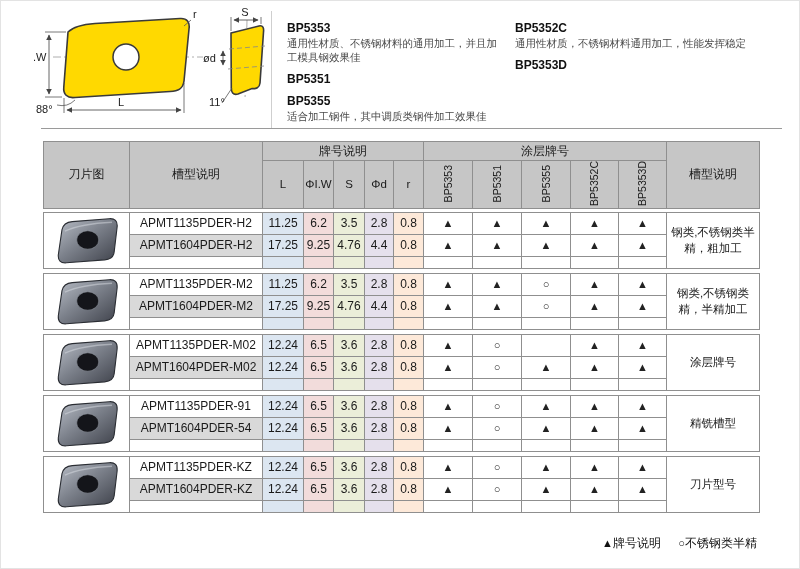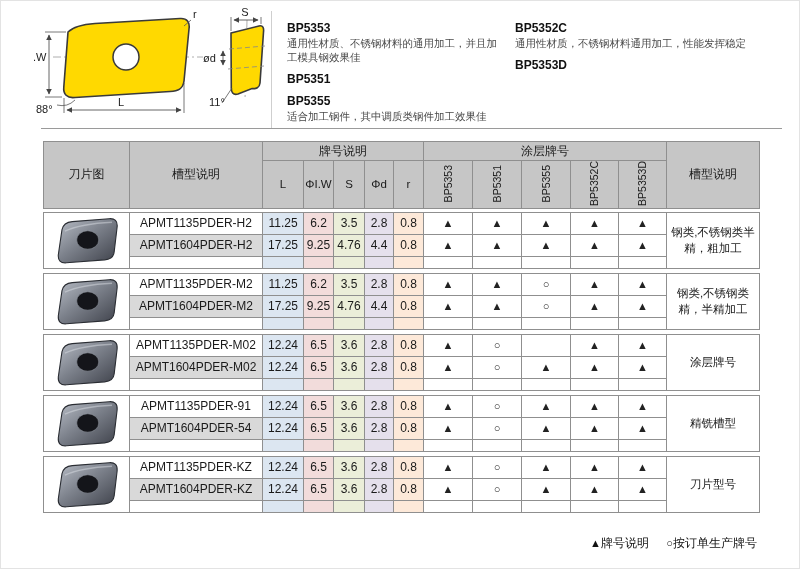--- a/index.html
+++ b/index.html
@@ -545,16 +545,16 @@
               <td class="mark"></td>
               <td class="mark"></td>
             </tr>
           </tbody>
         </table>
       </div>
   </div>
 
   <div class="footer">
     <span class="leg"><span class="sym">▲</span><span>牌号说明</span></span>
-    <span class="leg"><span class="sym">○</span><span>按订单生产牌号</span></span>
+    <span class="leg"><span class="sym">○</span><span>不锈钢类半精</span></span>
   </div>
 
 </div>
 
 </body></html>

